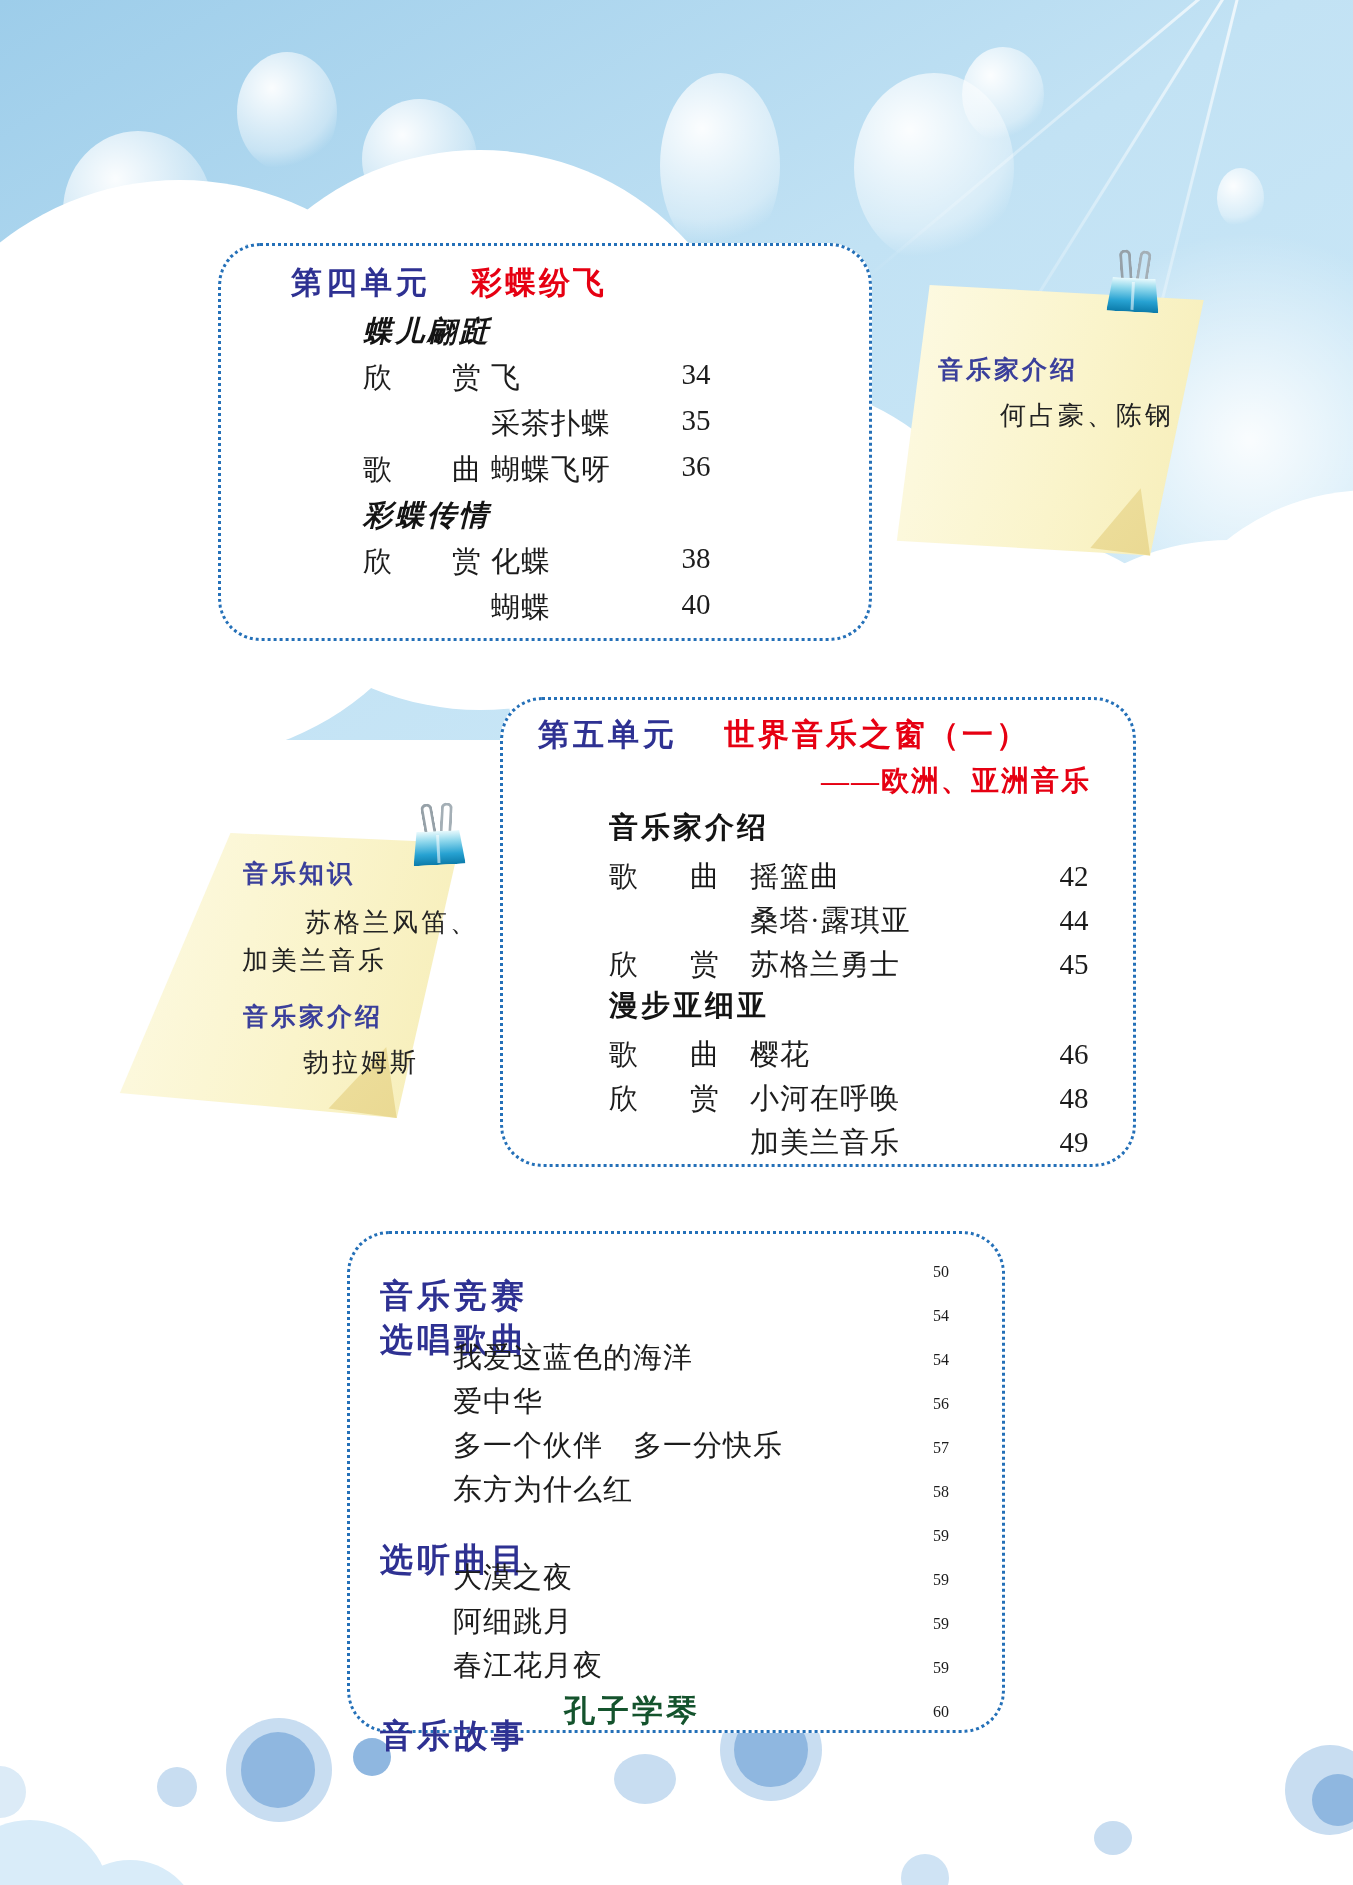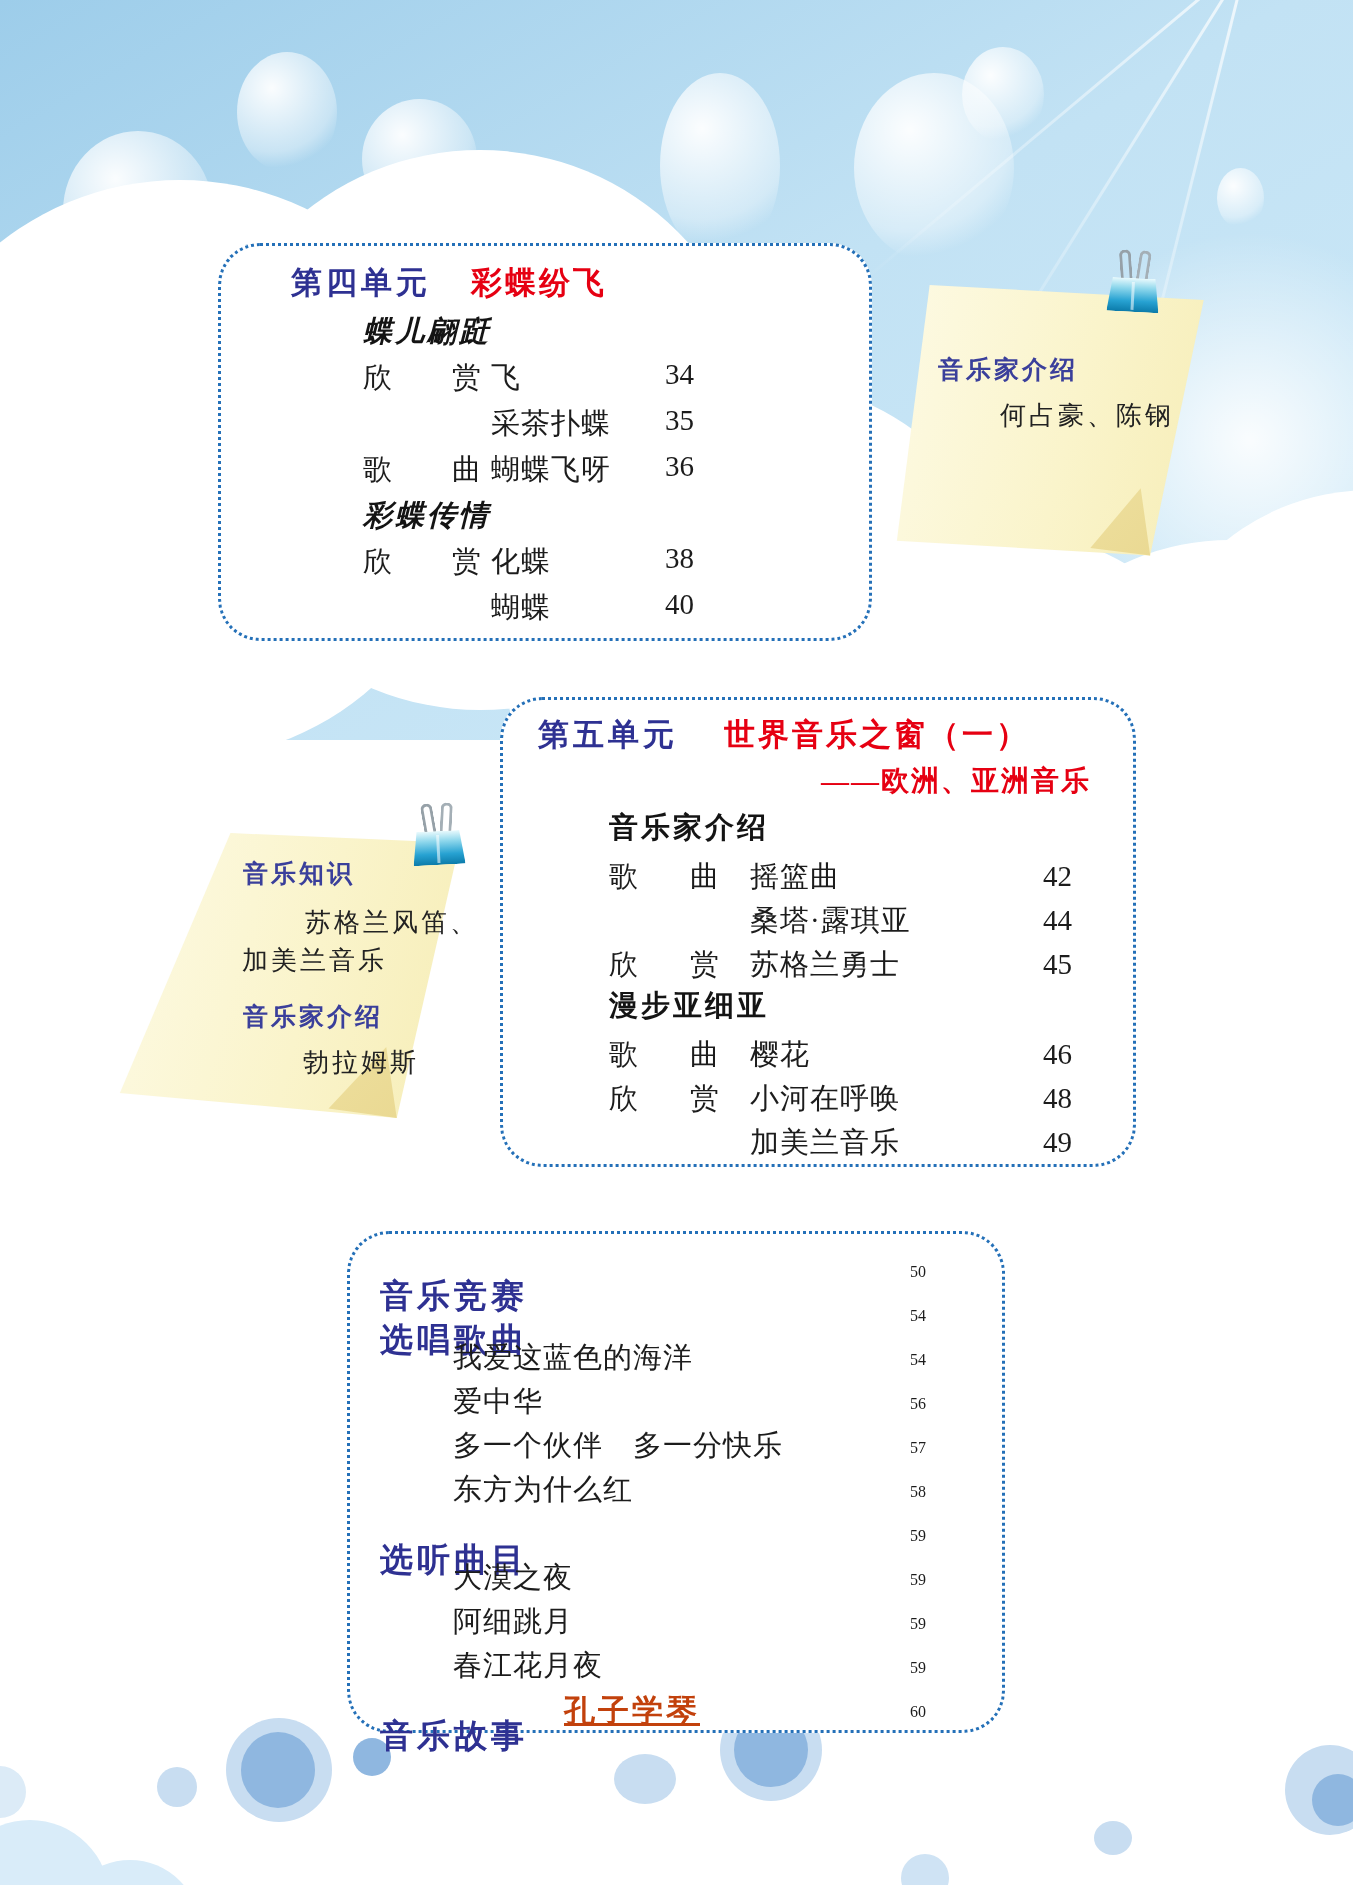--- a/index.html
+++ b/index.html
@@ -39,28 +39,28 @@
   .box1 .toc-heading { margin-left:112px;font-style:italic; }
   .box2 .toc-heading { margin-left:71px; }
 
   .toc-entry { display:flex; height:46px; line-height:46px; font:29px "Liberation Serif", serif; }
   .box1 .toc-entry { margin-left:112px; margin-right:142px; }
   .box2 .toc-entry { margin-left:71px;  margin-right:28px;  height:44px; line-height:44px; }
   .entry-label { width:118px; text-align:justify; text-align-last:justify; }
   .box2 .entry-label { width:110px; }
   .entry-title { flex:1; padding-left:10px; letter-spacing:1px; }
   .box2 .entry-title { padding-left:31px; }
-  .entry-page { width:62px; text-align:left; }
+  .entry-page { width:62px; text-align:center; }
 
   .box3 .row { display:flex; height:44px; line-height:44px; }
   .box3 .head-text { font:bold 33px "Liberation Serif", serif; color:#2e3192; letter-spacing:4px;margin-top:24px; }
   .box3 .plain { font:29px "Liberation Serif", serif; padding-left:73px; letter-spacing:1px; }
   .box3 .fill { flex:1; }
-  .box3 .story-name { font:bold 31px "Liberation Sans", sans-serif; color:#c2410c;
-    letter-spacing:3px; margin-left:36px;text-decoration:underline; }
+  .box3 .story-name { font:bold 31px "Liberation Sans", sans-serif; color:#14532d;
+    letter-spacing:3px; margin-left:36px; }
   .box3 .entry-page { width:62px; }
 
   
   .note { position:absolute; }
   .note .paper { position:absolute; inset:0;
     background:linear-gradient(105deg,#fdfae4 0%,#faf4cb 55%,#f6edb6 100%);
     filter:drop-shadow(3px 5px 5px rgba(110,140,165,.35)); }
   .note1 { left:895px; top:278px; width:315px; height:292px; }
   .note1 .paper { clip-path:polygon(11% 2.4%, 98% 7.5%, 81% 95%, 0.6% 90%); }
   .note2 { left:115px; top:825px; width:350px; height:300px; }

